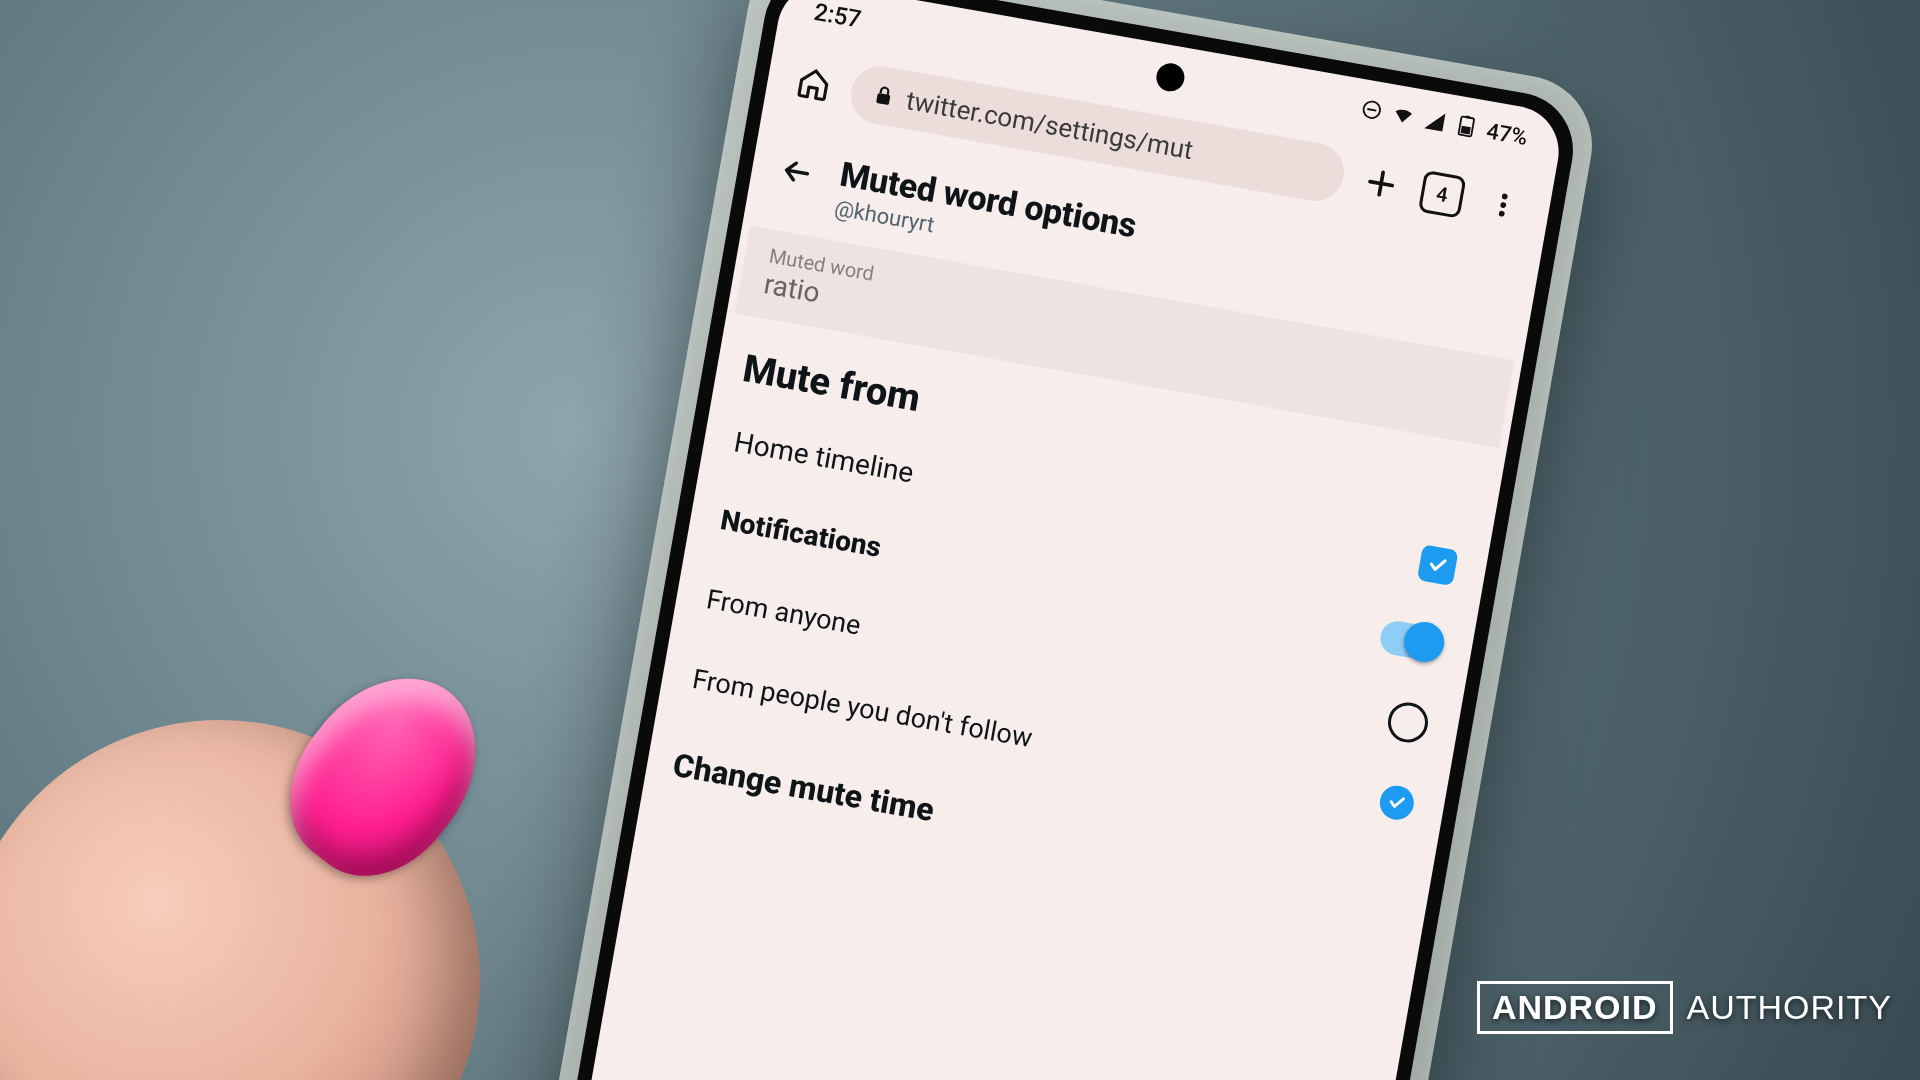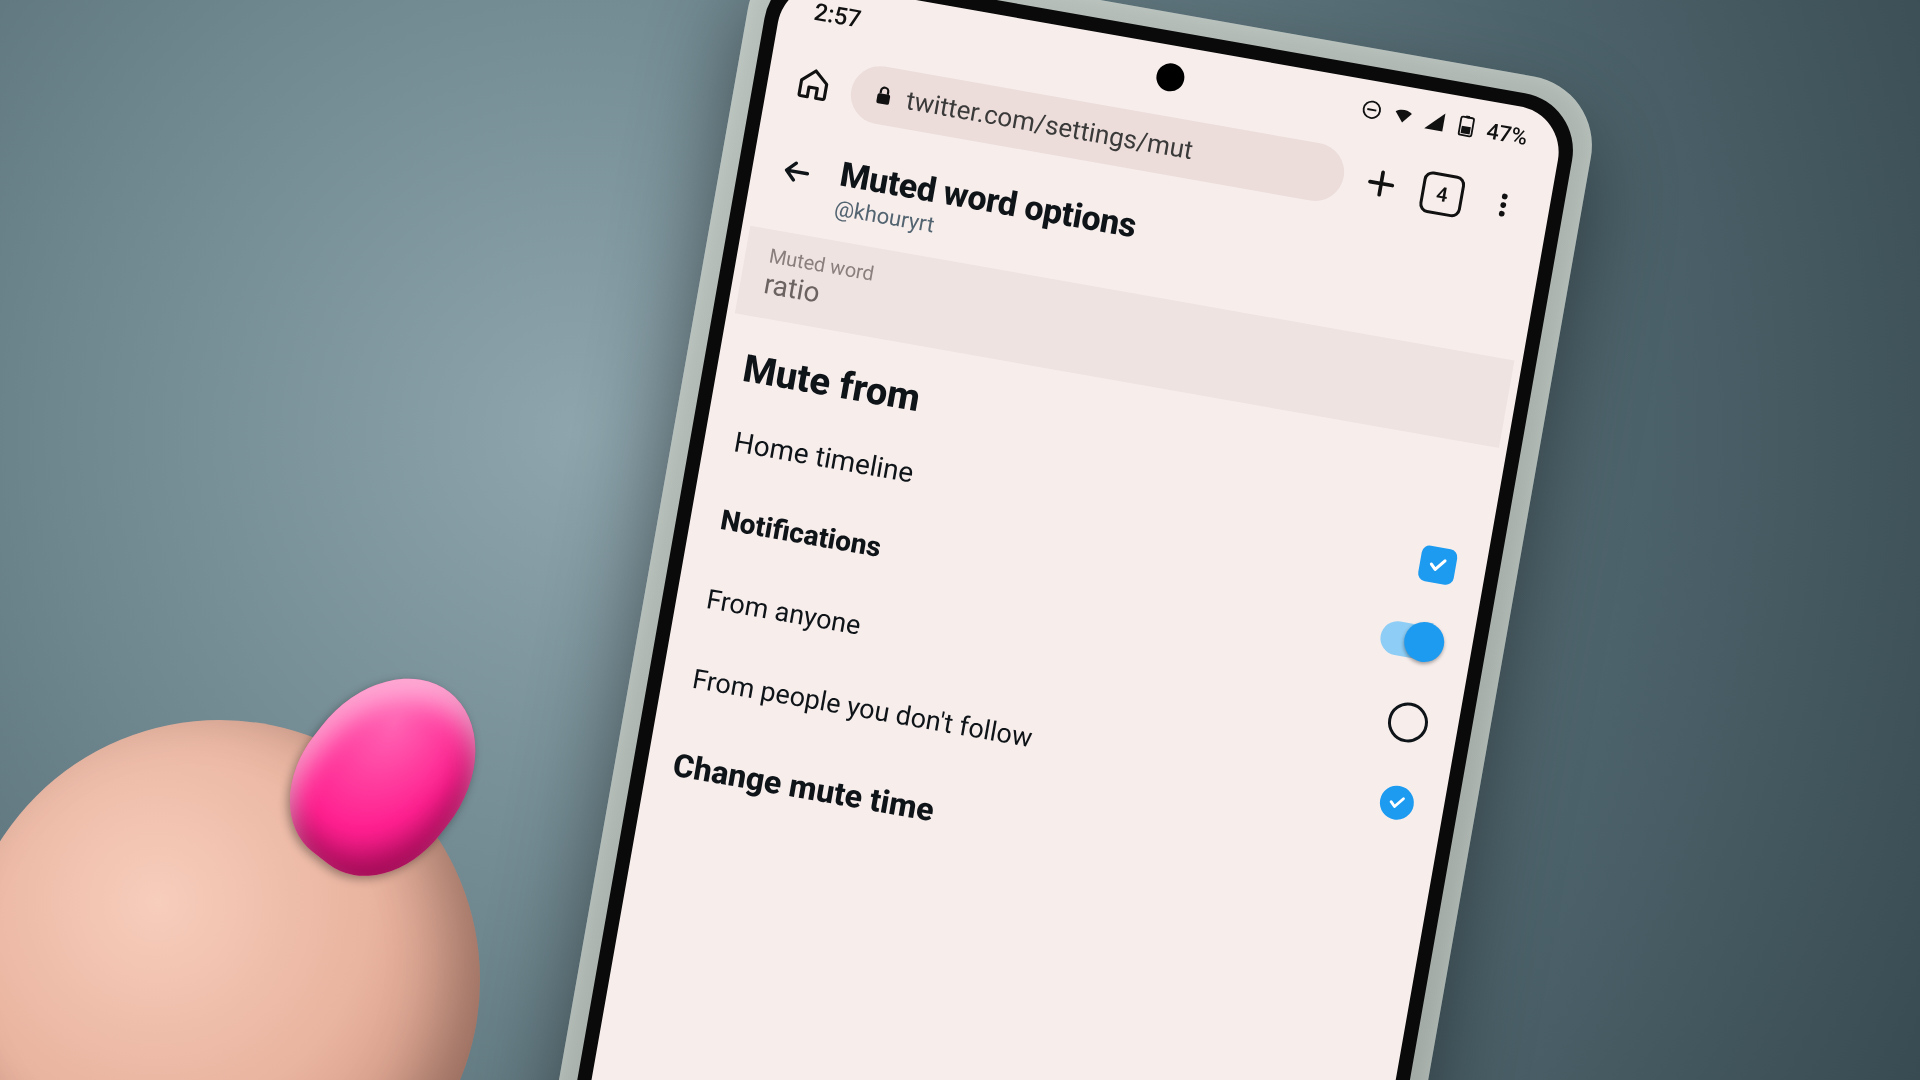--- a/index.html
+++ b/index.html
@@ -191,14 +191,18 @@
           </div>
 
         </div>
       </div>
     </div>
   </div>
 
   <div class="thumb"></div>
   <div class="nail"></div>
 
+  <div class="wm">
+    <span class="box">ANDROID</span>
+    <span class="light">AUTHORITY</span>
+  </div>
 
 </div>
 
 </body></html>

